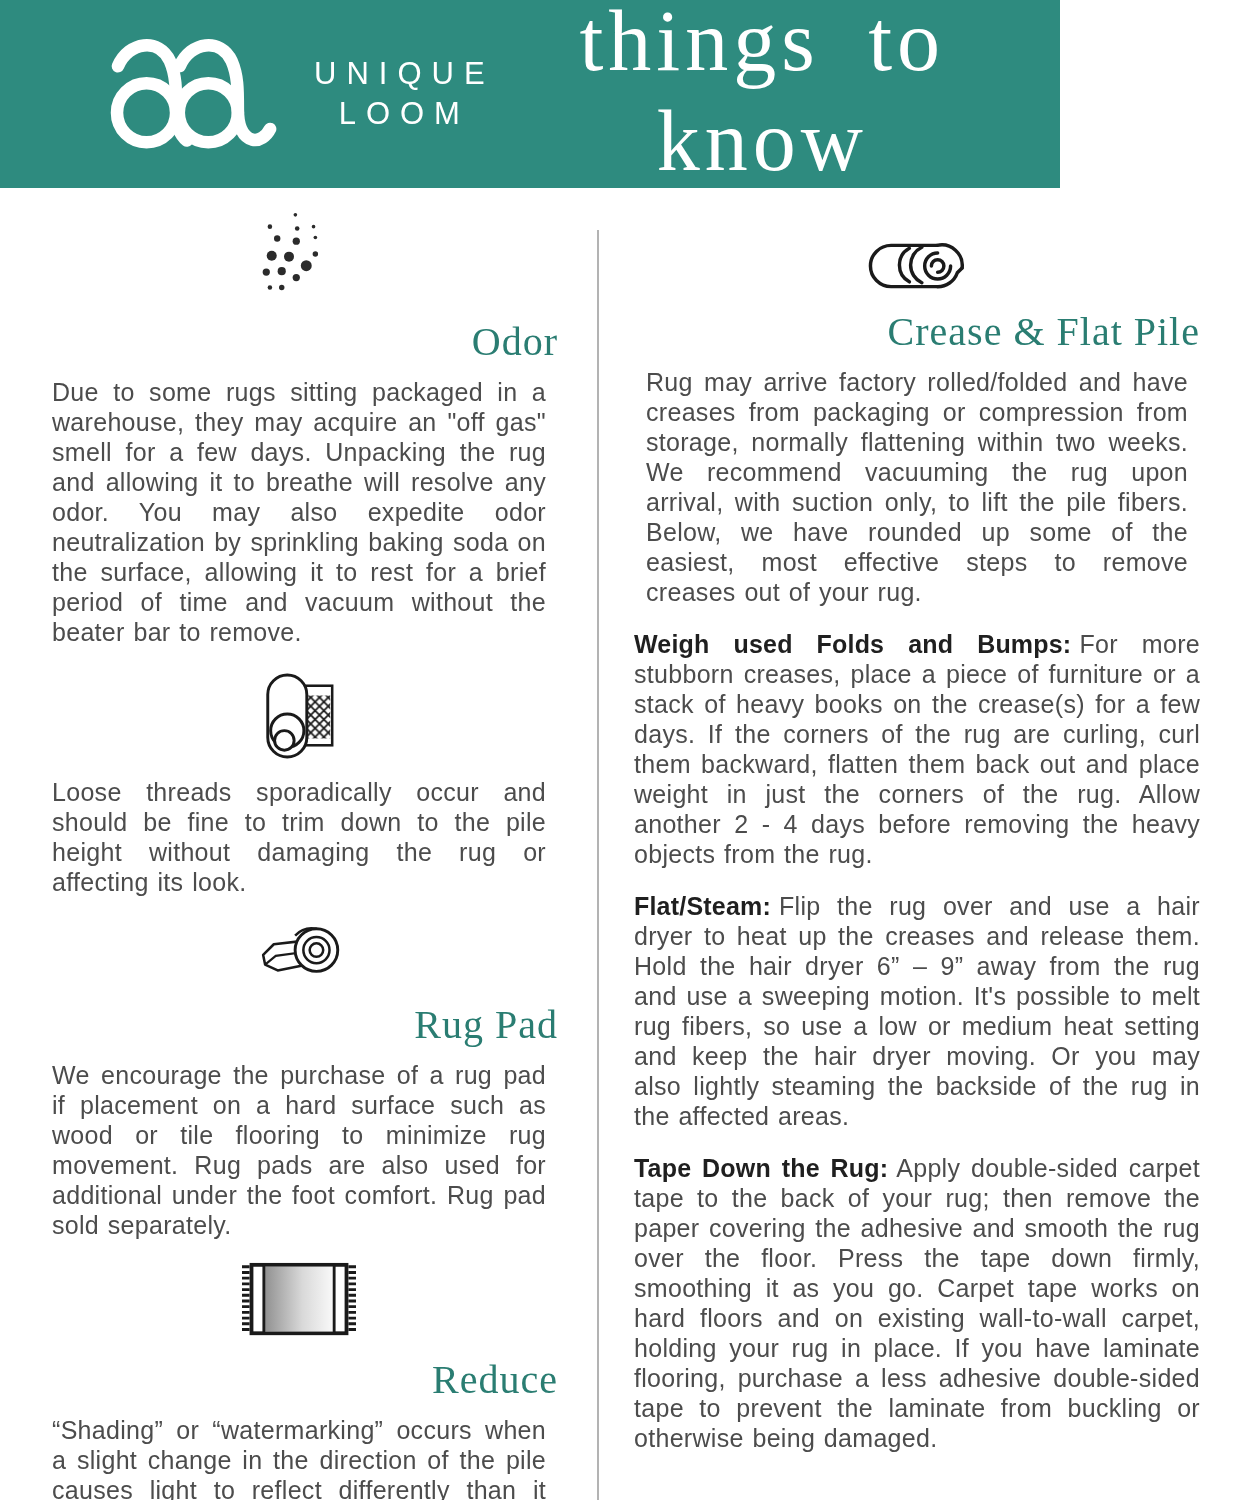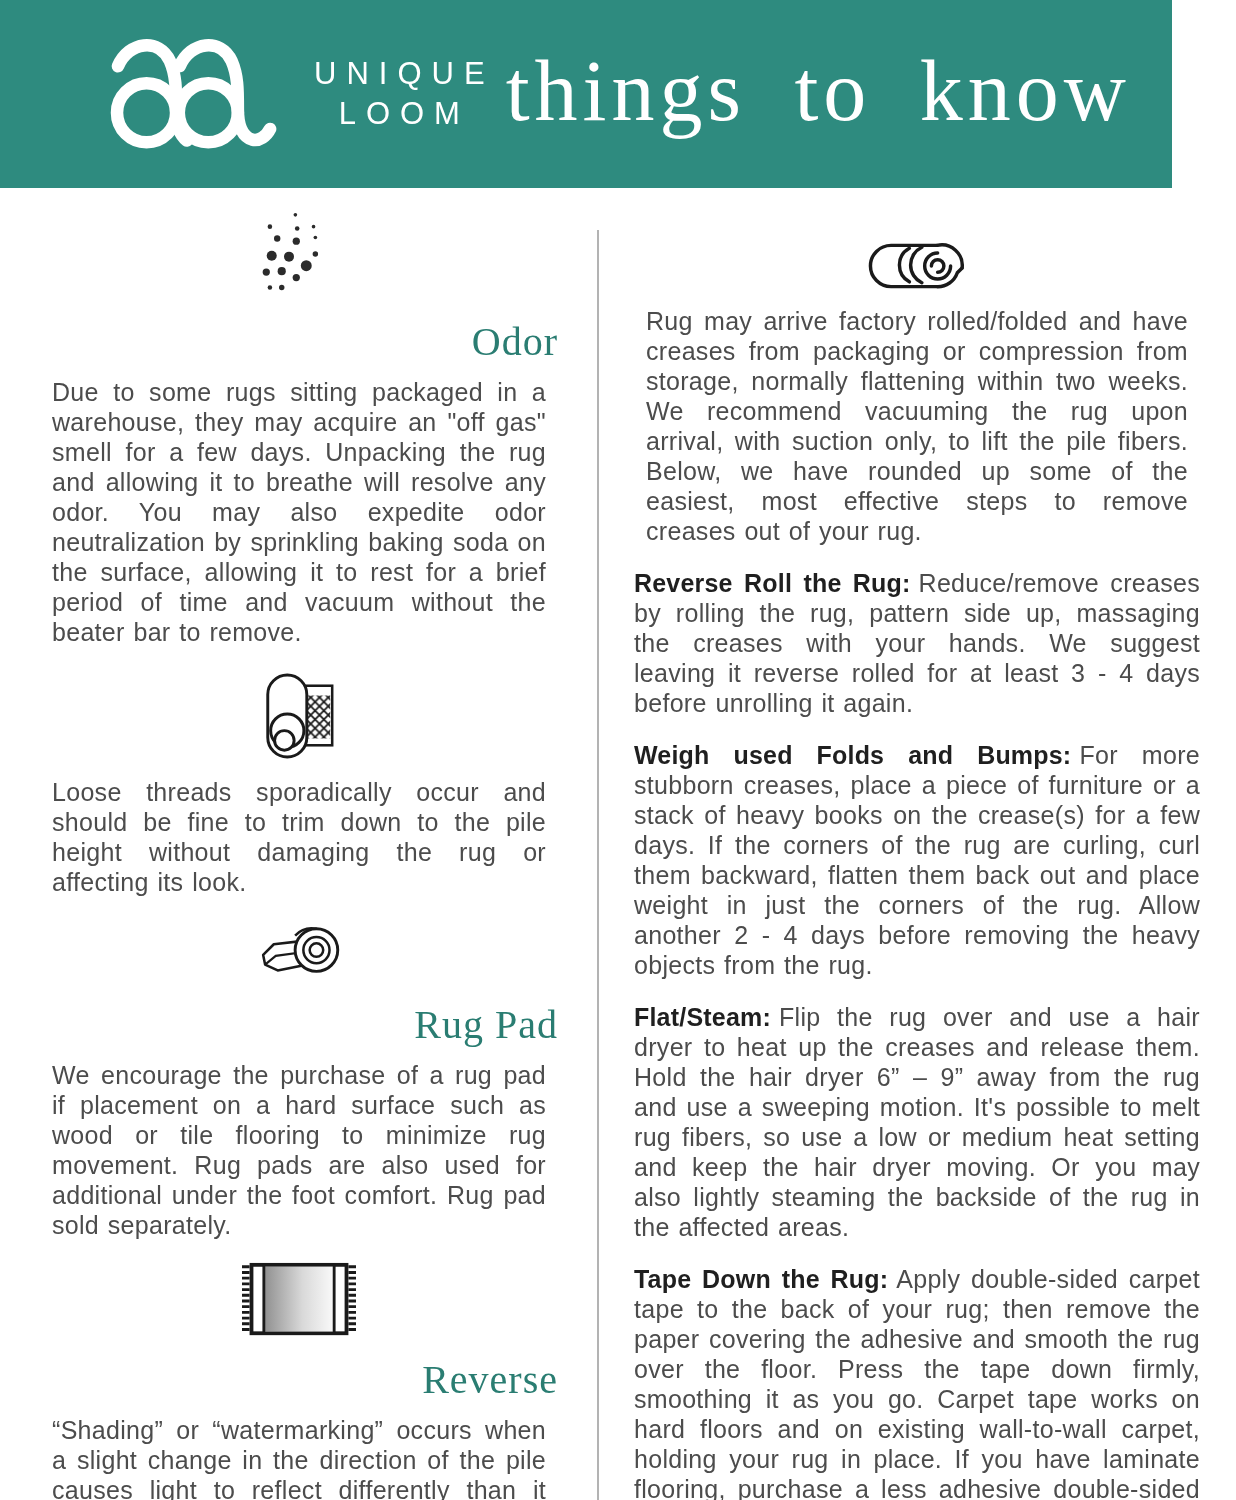--- a/index.html
+++ b/index.html
@@ -5,21 +5,21 @@
   html,body{margin:0;padding:0;background:#ffffff;}
   .page{
     position:relative;
     width:1236px;height:1500px;
     background:#ffffff;
     overflow:hidden;
     font-family:"Liberation Sans", sans-serif;
   }
   
   .header{
-    position:absolute;left:0;top:0;width:1172px;height:188px;
+    position:absolute;left:0;top:0;width:1060px;height:188px;
     background:#2E8B7F;
     display:flex;align-items:center;
   }
   .logo-group{
     display:flex;align-items:center;
     margin-left:100px;
   }
   .logo-mark{display:block;}
   .brand-text{
     margin-left:26px;color:#ffffff;
@@ -178,21 +178,21 @@
           <g stroke="#1a1a1a" stroke-width="3">
             <path d="M10,5 H2 M10,11 H2 M10,17 H2 M10,23 H2 M10,29 H2 M10,35 H2 M10,41 H2 M10,47 H2 M10,53 H2 M10,59 H2 M10,65 H2 M10,71 H2"></path>
             <path d="M114,5 H122 M114,11 H122 M114,17 H122 M114,23 H122 M114,29 H122 M114,35 H122 M114,41 H122 M114,47 H122 M114,53 H122 M114,59 H122 M114,65 H122 M114,71 H122"></path>
           </g>
           <rect x="12" y="3" width="100" height="72" fill="#ffffff" stroke="#1a1a1a" stroke-width="4"></rect>
           <rect x="25" y="5" width="74" height="68" fill="url(#ruggrad)"></rect>
           <line x1="25" y1="3" x2="25" y2="75" stroke="#1a1a1a" stroke-width="3"></line>
           <line x1="99" y1="3" x2="99" y2="75" stroke="#1a1a1a" stroke-width="3"></line>
         </svg>
       </div>
-      <h2 class="section-heading">Reverse</h2>
+      <h2 class="section-heading">Reduce</h2>
       <p class="body-text">“Shading” or “watermarking” occurs when a slight change in the direction of the pile causes light to reflect differently than it does in the surrounding areas, appearing darker. This is an inherent characteristic of almost all pile rugs and is not considered a defect.</p>
     </div>
 
   </div>
 
   <div class="col col-right">
 
     <div>
       <div class="icon-wrap r0">
         <svg width="100" height="48" viewBox="0 0 104 50">
@@ -200,25 +200,23 @@
             <path d="M73,3.5 H25 A21.5,21.5 0 0 0 25,46.5 H73"></path>
             <path d="M44,6.5 A20,20 0 0 0 44,41.5"></path>
             <path d="M57,5.5 A20.5,20.5 0 0 0 57,42.5"></path>
             <path d="M73,3.5 A21.5,21.5 0 0 1 99,27"></path>
             <path d="M73,46.5 A21.5,21.5 0 0 0 94,32 L99,27"></path>
             <path d="M73.5,11.5 A13.5,13.5 0 1 0 87,25"></path>
             <path d="M67,25 A6.5,6.5 0 1 1 73.5,31.5"></path>
           </g>
         </svg>
       </div>
+      <h2 class="section-heading">Crease &amp; Flat Pile</h2>
       <p class="body-text">Rug may arrive factory rolled/folded and have creases from packaging or compression from storage, normally flattening within two weeks. We recommend vacuuming the rug upon arrival, with suction only, to lift the pile fibers. Below, we have rounded up some of the easiest, most effective steps to remove creases out of your rug.</p>
 
-      <p class="body-text tip">
-        <strong>Reverse Roll the Rug:</strong><span>Reduce/remove creases by rolling the rug, pattern side up, massaging the creases with your hands. We suggest leaving it reverse rolled for at least 3 - 4 days before unrolling it again.</span>
-      </p>
 
       <p class="body-text tip">
         <strong>Weigh used Folds and Bumps:</strong><span>For more stubborn creases, place a piece of furniture or a stack of heavy books on the crease(s) for a few days. If the corners of the rug are curling, curl them backward, flatten them back out and place weight in just the corners of the rug. Allow another 2 - 4 days before removing the heavy objects from the rug.</span>
       </p>
 
       <p class="body-text tip">
         <strong>Flat/Steam:</strong><span>Flip the rug over and use a hair dryer to heat up the creases and release them. Hold the hair dryer 6” – 9” away from the rug and use a sweeping motion. It's possible to melt rug fibers, so use a low or medium heat setting and keep the hair dryer moving. Or you may also lightly steaming the backside of the rug in the affected areas.</span>
       </p>
 
       <p class="body-text tip">

